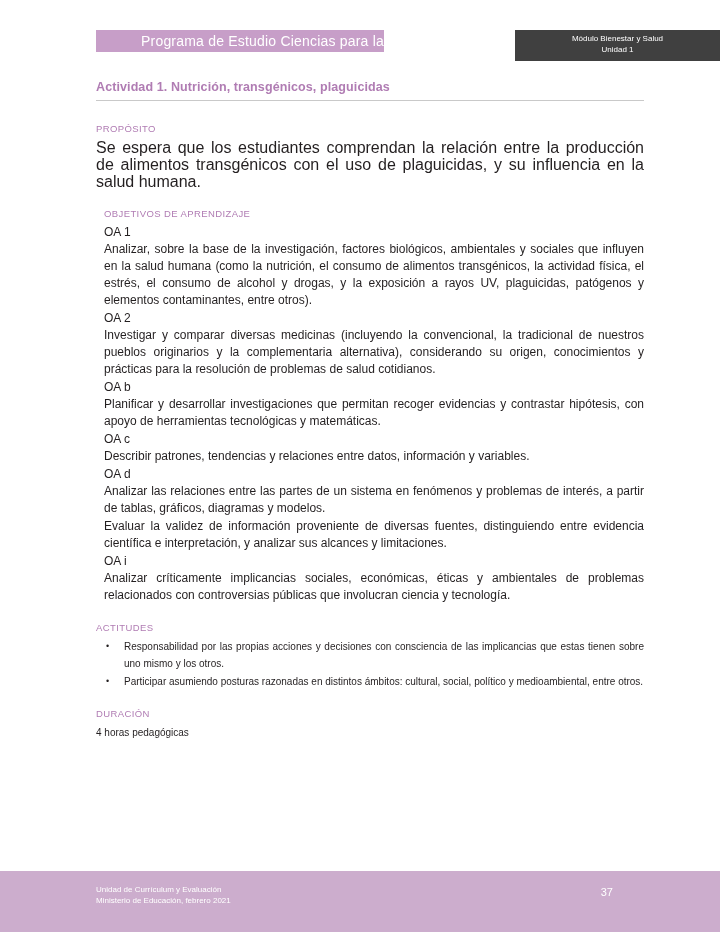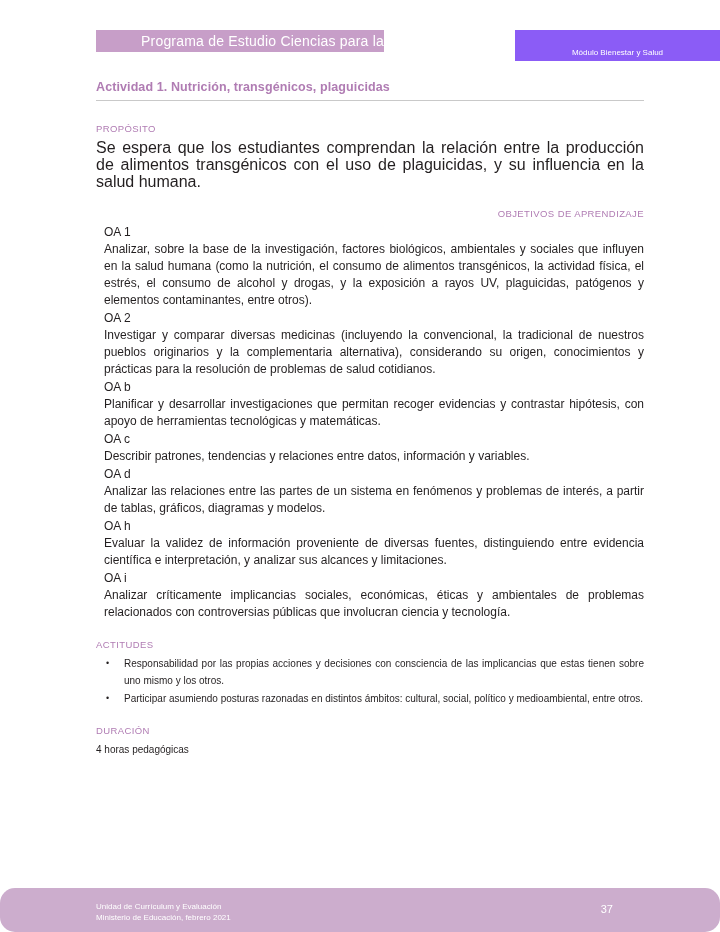--- a/index.html
+++ b/index.html
@@ -36,25 +36,25 @@
     line-height: 22px;
     text-align: right;
     letter-spacing: 0.2px;
   }
   .header-right {
     position: absolute;
     left: 515px;
     top: 0;
     width: 205px;
     height: 31px;
-    background: #8b5cf6;
+    background: #404040;
     color: #ffffff;
     font-size: 8px;
     text-align: center;
-    padding-top: 17px;
+    padding-top: 3px;
     box-sizing: border-box;
     line-height: 11px;
   }
 
   
   .content {
     position: absolute;
     left: 96px;
     top: 80px;
     width: 548px;
@@ -75,21 +75,20 @@
 
   .section-label {
     color: #b07cb3;
     font-size: 9.5px;
     font-weight: normal;
     letter-spacing: 0.4px;
     margin: 0 0 5px 0;
   }
   .section-label.indent {
     margin-left: 8px;
-    text-align: right;
   }
 
   p.body {
     font-size: 16px;
     line-height: 17px;
     text-align: justify;
     margin: 0 0 4px 0;
   }
   .block {
     margin-bottom: 18px;
@@ -135,23 +134,22 @@
     line-height: 17px;
     margin: 0;
   }
 
   
   .footer {
     position: absolute;
     left: 0;
     bottom: 0;
     width: 720px;
-    height: 44px;
+    height: 61px;
     background: #ccadcd;
-    border-radius: 15px;
   }
   .footer-text {
     position: absolute;
     left: 96px;
     top: 13px;
     color: #ffffff;
     font-size: 8px;
     line-height: 11px;
   }
   .footer-page {
@@ -189,21 +187,20 @@
       <p class="oa-code">OA 1</p>
       <p class="oa-text">Analizar, sobre la base de la investigación, factores biológicos, ambientales y sociales que influyen en la salud humana (como la nutrición, el consumo de alimentos transgénicos, la actividad física, el estrés, el consumo de alcohol y drogas, y la exposición a rayos UV, plaguicidas, patógenos y elementos contaminantes, entre otros).</p>
       <p class="oa-code">OA 2</p>
       <p class="oa-text">Investigar y comparar diversas medicinas (incluyendo la convencional, la tradicional de nuestros pueblos originarios y la complementaria alternativa), considerando su origen, conocimientos y prácticas para la resolución de problemas de salud cotidianos.</p>
       <p class="oa-code">OA b</p>
       <p class="oa-text">Planificar y desarrollar investigaciones que permitan recoger evidencias y contrastar hipótesis, con apoyo de herramientas tecnológicas y matemáticas.</p>
       <p class="oa-code">OA c</p>
       <p class="oa-text">Describir patrones, tendencias y relaciones entre datos, información y variables.</p>
       <p class="oa-code">OA d</p>
       <p class="oa-text">Analizar las relaciones entre las partes de un sistema en fenómenos y problemas de interés, a partir de tablas, gráficos, diagramas y modelos.</p>
-      <p class="oa-code">OA h</p>
       <p class="oa-text">Evaluar la validez de información proveniente de diversas fuentes, distinguiendo entre evidencia científica e interpretación, y analizar sus alcances y limitaciones.</p>
       <p class="oa-code">OA i</p>
       <p class="oa-text">Analizar críticamente implicancias sociales, económicas, éticas y ambientales de problemas relacionados con controversias públicas que involucran ciencia y tecnología.</p>
     </div>
   </div>
 
   <div class="block">
     <div class="section-label">ACTITUDES</div>
     <ul class="bullets">
       <li>

